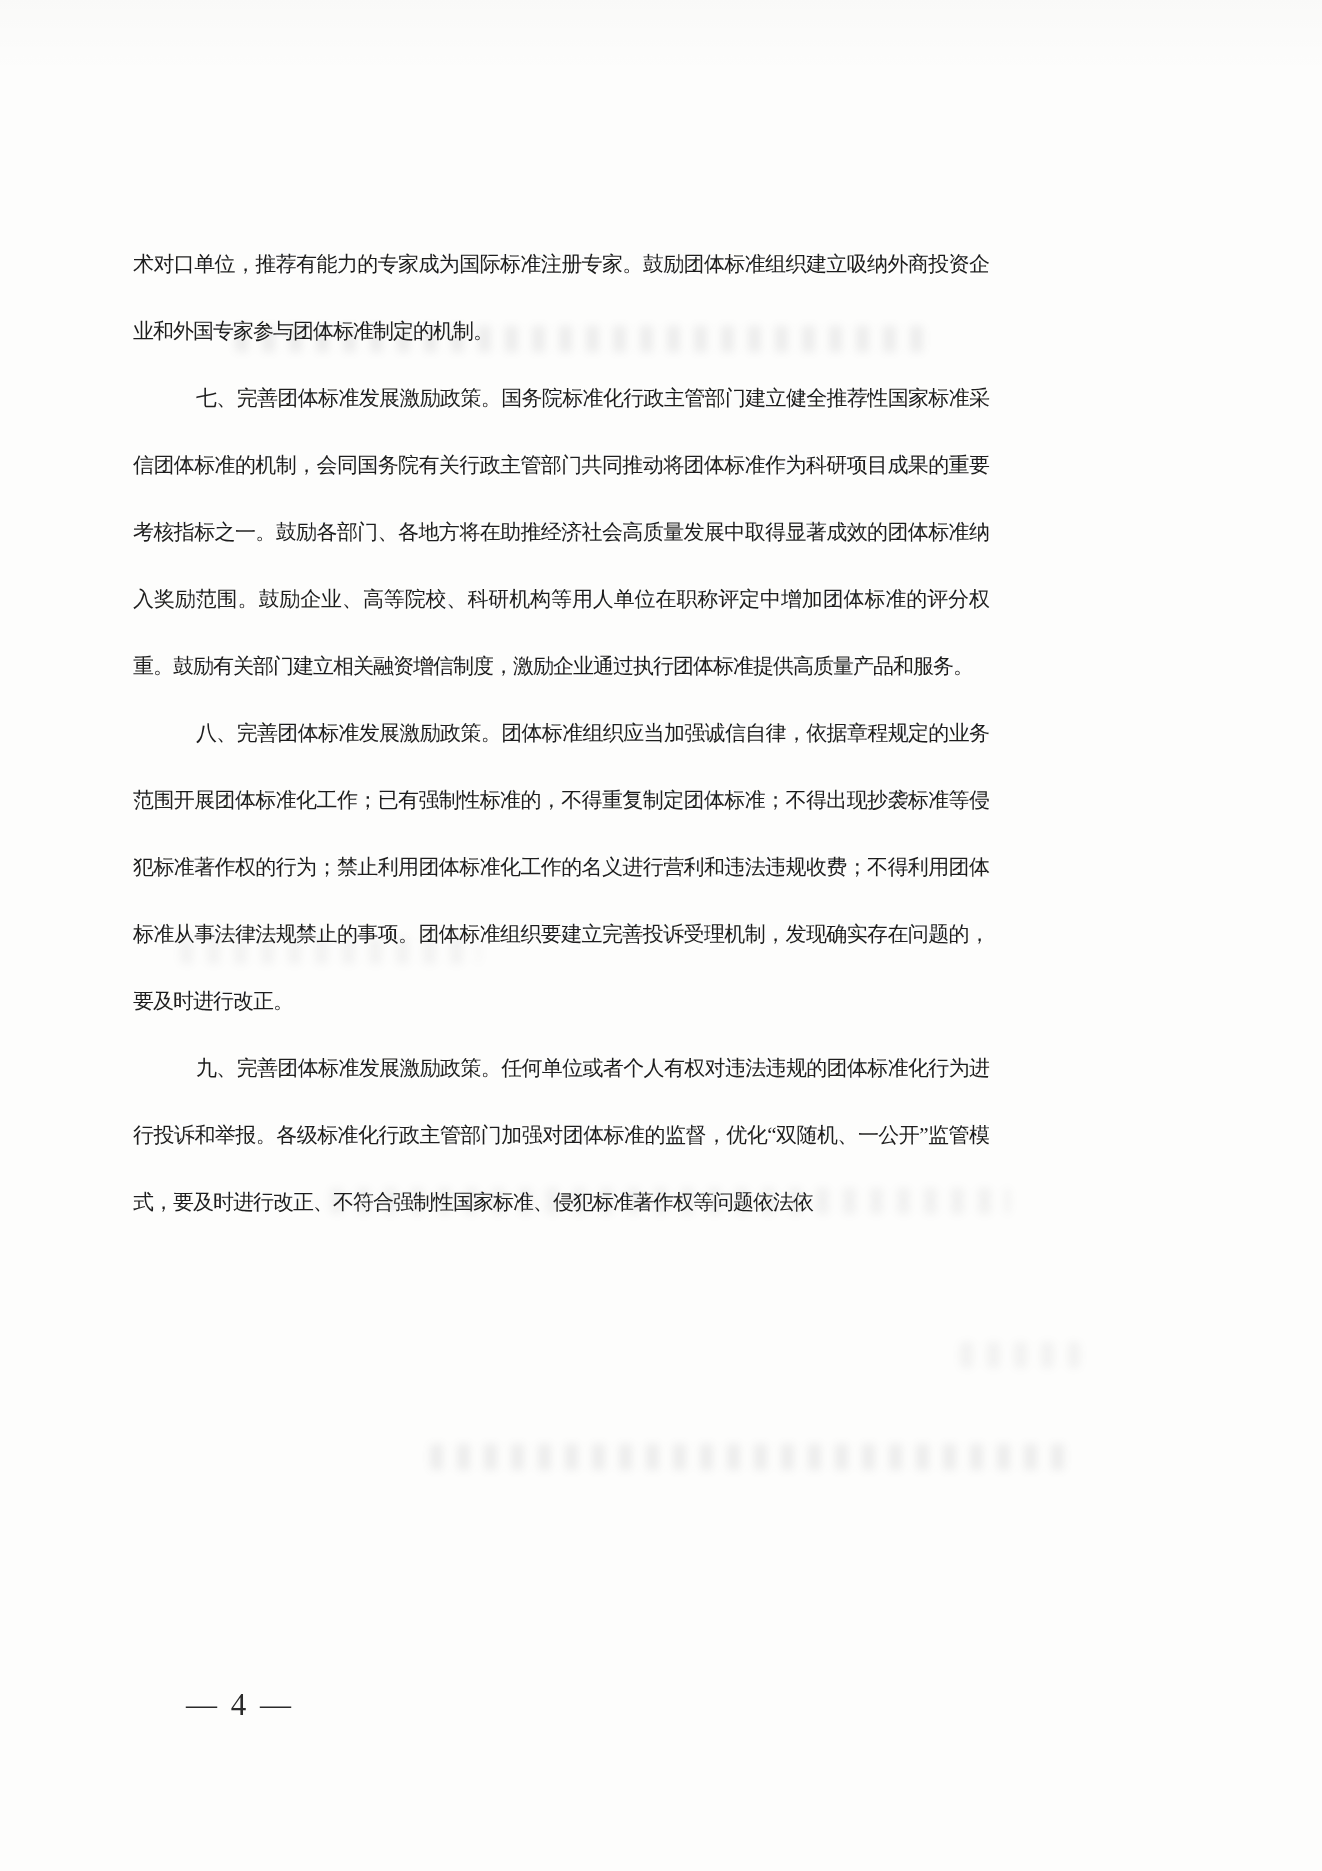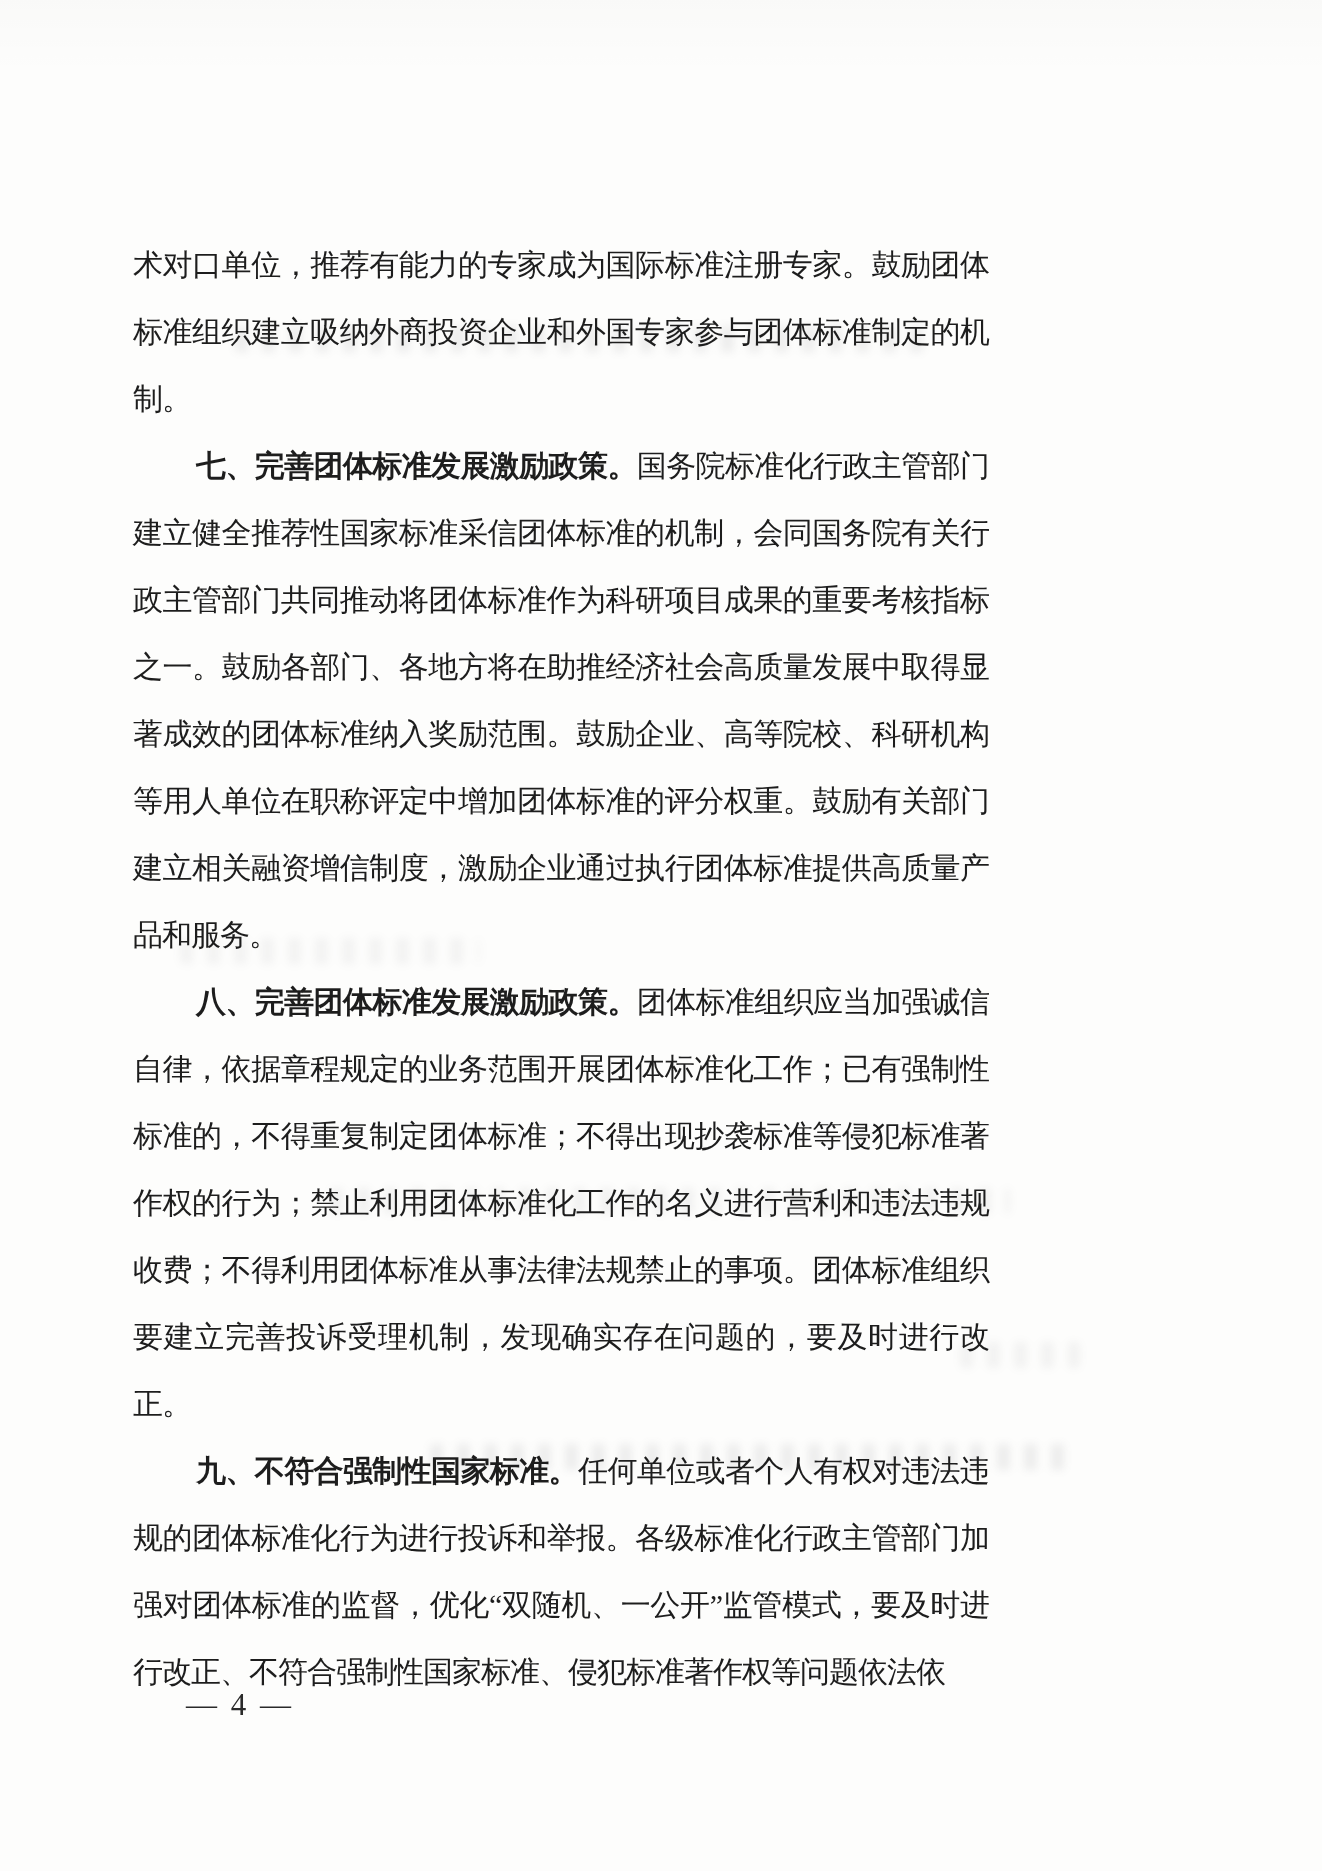--- a/index.html
+++ b/index.html
@@ -23,31 +23,31 @@
       #fdfdfc;
   }
   .text-block {
     position: absolute;
     left: 133px;
     top: 231px;
     width: 856px;
   }
   .para {
     margin: 0;
-    font-size: 30px;
+    font-size: 21px;
     line-height: 67px;
     letter-spacing: -1px;
     text-align: justify;
     text-justify: inter-ideograph;
   }
   .para.indent {
     text-indent: 63px;
   }
   .lead {
-    font-weight: 700;
+    font-weight: 400;
   }
   .page-number {
     position: absolute;
     left: 186px;
     top: 1687px;
     font-size: 31px;
     letter-spacing: 3px;
     color: #2a2a2a;
   }
   
@@ -82,19 +82,19 @@
   <div class="smudge smudge-5"></div>
 
   <div class="text-block">
 
     <p class="para"><span class="lead"></span><span>术对口单位，推荐有能力的专家成为国际标准注册专家。鼓励团体标准组织建立吸纳外商投资企业和外国专家参与团体标准制定的机制。</span></p>
 
     <p class="para indent"><span class="lead">七、完善团体标准发展激励政策。</span><span>国务院标准化行政主管部门建立健全推荐性国家标准采信团体标准的机制，会同国务院有关行政主管部门共同推动将团体标准作为科研项目成果的重要考核指标之一。鼓励各部门、各地方将在助推经济社会高质量发展中取得显著成效的团体标准纳入奖励范围。鼓励企业、高等院校、科研机构等用人单位在职称评定中增加团体标准的评分权重。鼓励有关部门建立相关融资增信制度，激励企业通过执行团体标准提供高质量产品和服务。</span></p>
 
     <p class="para indent"><span class="lead">八、完善团体标准发展激励政策。</span><span>团体标准组织应当加强诚信自律，依据章程规定的业务范围开展团体标准化工作；已有强制性标准的，不得重复制定团体标准；不得出现抄袭标准等侵犯标准著作权的行为；禁止利用团体标准化工作的名义进行营利和违法违规收费；不得利用团体标准从事法律法规禁止的事项。团体标准组织要建立完善投诉受理机制，发现确实存在问题的，要及时进行改正。</span></p>
 
-    <p class="para indent"><span class="lead">九、不符合强制性国家标准。</span><span>任何单位或者个人有权对违法违规的团体标准化行为进行投诉和举报。各级标准化行政主管部门加强对团体标准的监督，优化“双随机、一公开”监管模式，要及时进行改正、不符合强制性国家标准、侵犯标准著作权等问题依法依</span></p>
+    <p class="para indent"><span class="lead">九、完善团体标准发展激励政策。</span><span>任何单位或者个人有权对违法违规的团体标准化行为进行投诉和举报。各级标准化行政主管部门加强对团体标准的监督，优化“双随机、一公开”监管模式，要及时进行改正、不符合强制性国家标准、侵犯标准著作权等问题依法依</span></p>
 
   </div>
 
   <div class="page-number">— 4 —</div>
 
 </div>
 
 </body></html>

